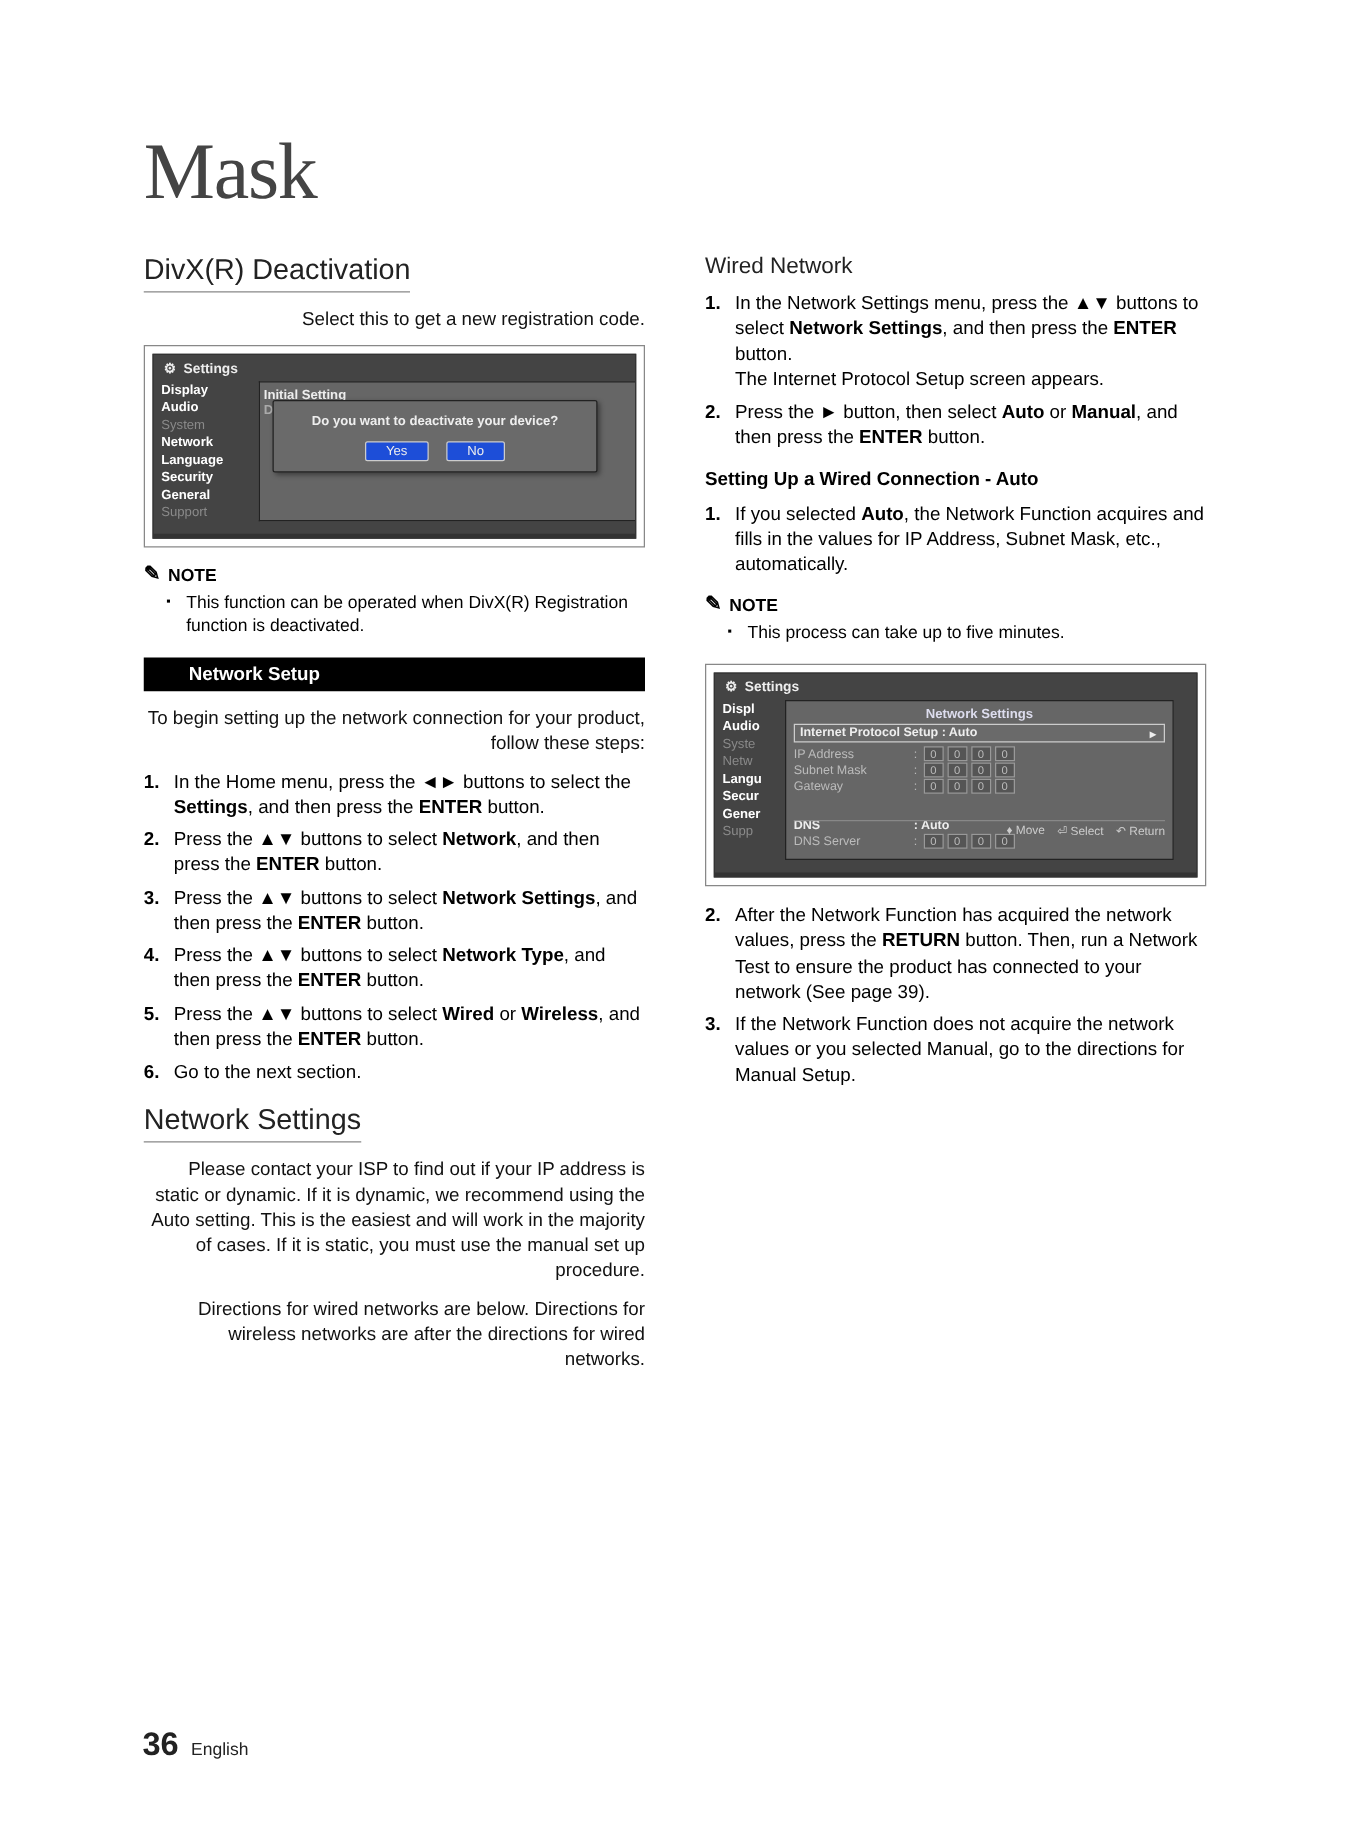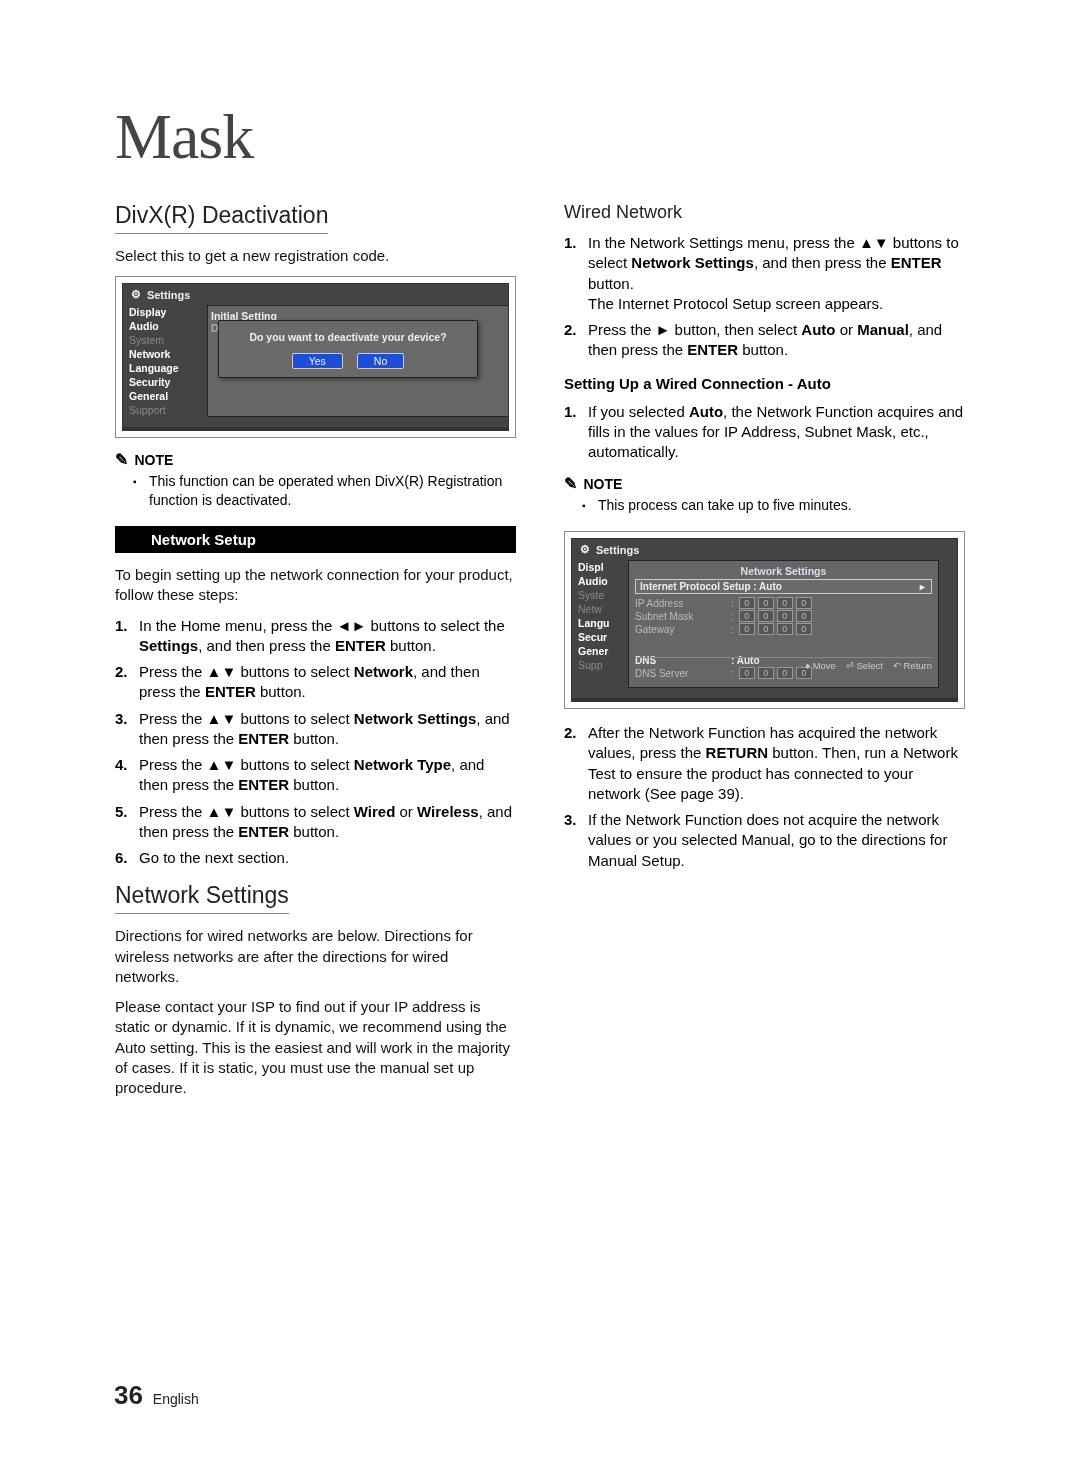--- a/index.html
+++ b/index.html
@@ -47,20 +47,21 @@
     font-weight: 700;
     color: #000;
     margin-top: 14px;
     margin-bottom: 10px;
   }
   p.body {
     font-size: 15px;
     line-height: 1.35;
     margin-bottom: 10px;
     color: #111;
+    text-align: right;
   }
   ol.steps { list-style: none; padding-left: 0; margin-bottom: 14px; }
   ol.steps li {
     display: flex;
     font-size: 15px;
     line-height: 1.35;
     margin-bottom: 6px;
   }
   ol.steps li .num {
     font-weight: 700;
@@ -246,22 +247,22 @@
             <span class="num">5.</span>
             <span class="txt">Press the <span>▲▼</span> buttons to select <span class="bold">Wired</span> or <span class="bold">Wireless</span>, and then press the <span class="bold">ENTER</span> button.</span>
           </li>
           <li>
             <span class="num">6.</span>
             <span class="txt">Go to the next section.</span>
           </li>
         </ol>
 
       <h2 class="sub">Network Settings</h2>
+      <p class="body">Please contact your ISP to find out if your IP address is static or dynamic. If it is dynamic, we recommend using the Auto setting. This is the easiest and will work in the majority of cases. If it is static, you must use the manual set up procedure.</p>
       <p class="body">Directions for wired networks are below. Directions for wireless networks are after the directions for wired networks.</p>
-      <p class="body">Please contact your ISP to find out if your IP address is static or dynamic. If it is dynamic, we recommend using the Auto setting. This is the easiest and will work in the majority of cases. If it is static, you must use the manual set up procedure.</p>
     </div>
 
     <div class="col">
       <h3 class="sub2">Wired Network</h3>
 
       <ol class="steps" id="r-steps-a">
           <li>
             <span class="num">1.</span>
             <span class="txt">In the Network Settings menu, press the <span>▲▼</span> buttons to select <span class="bold">Network Settings</span>, and then press the <span class="bold">ENTER</span> button.<br>The Internet Protocol Setup screen appears.</span>
           </li>

